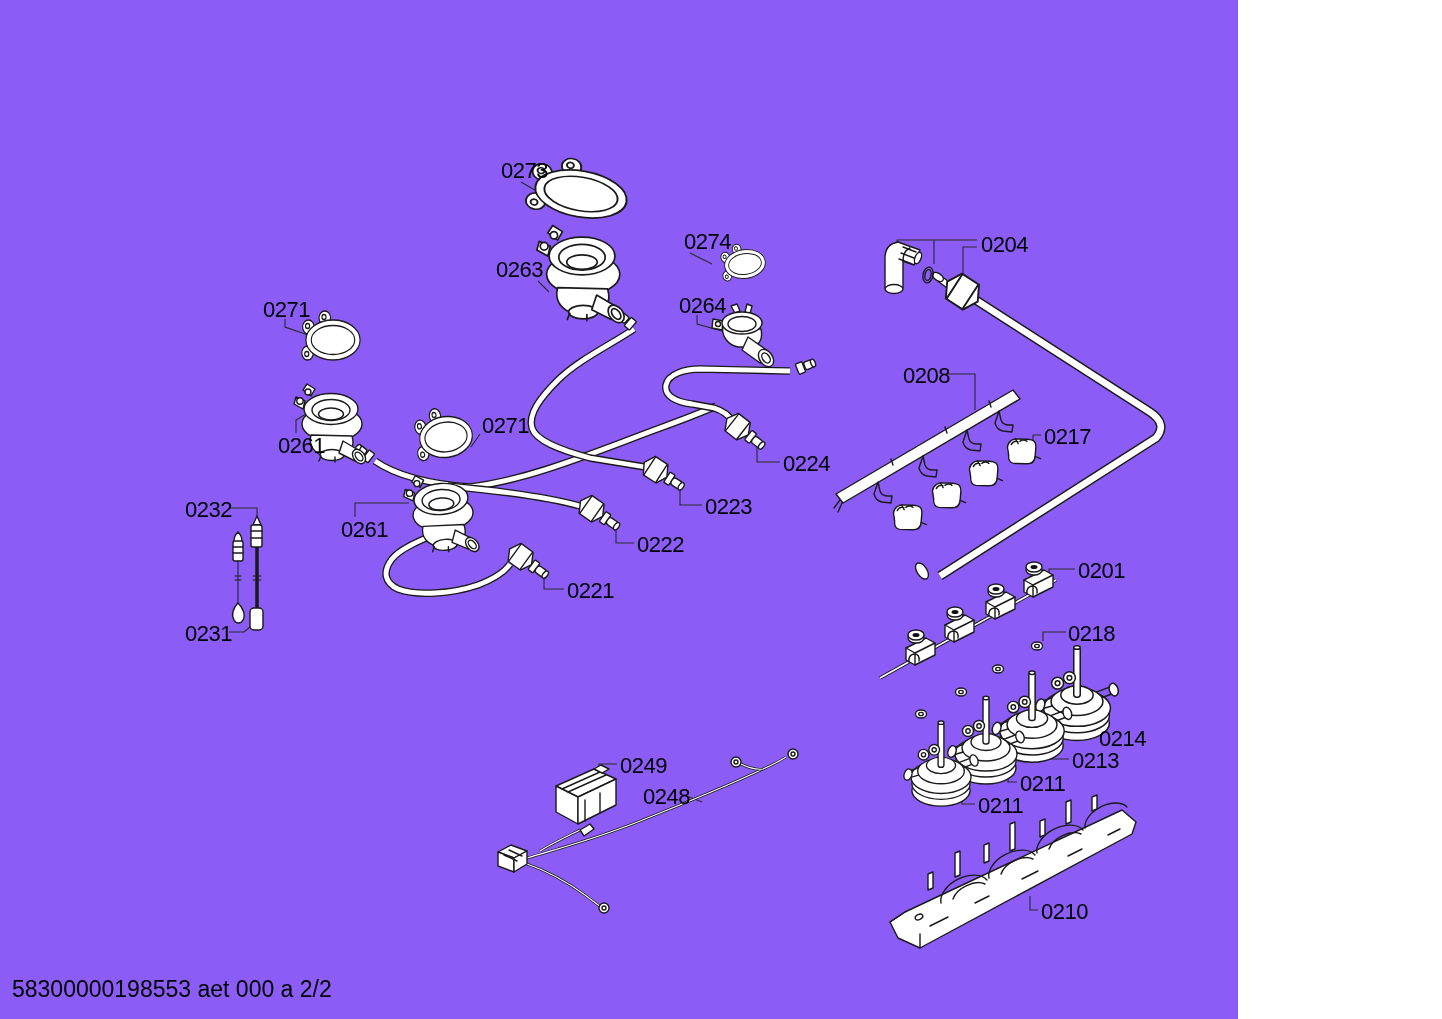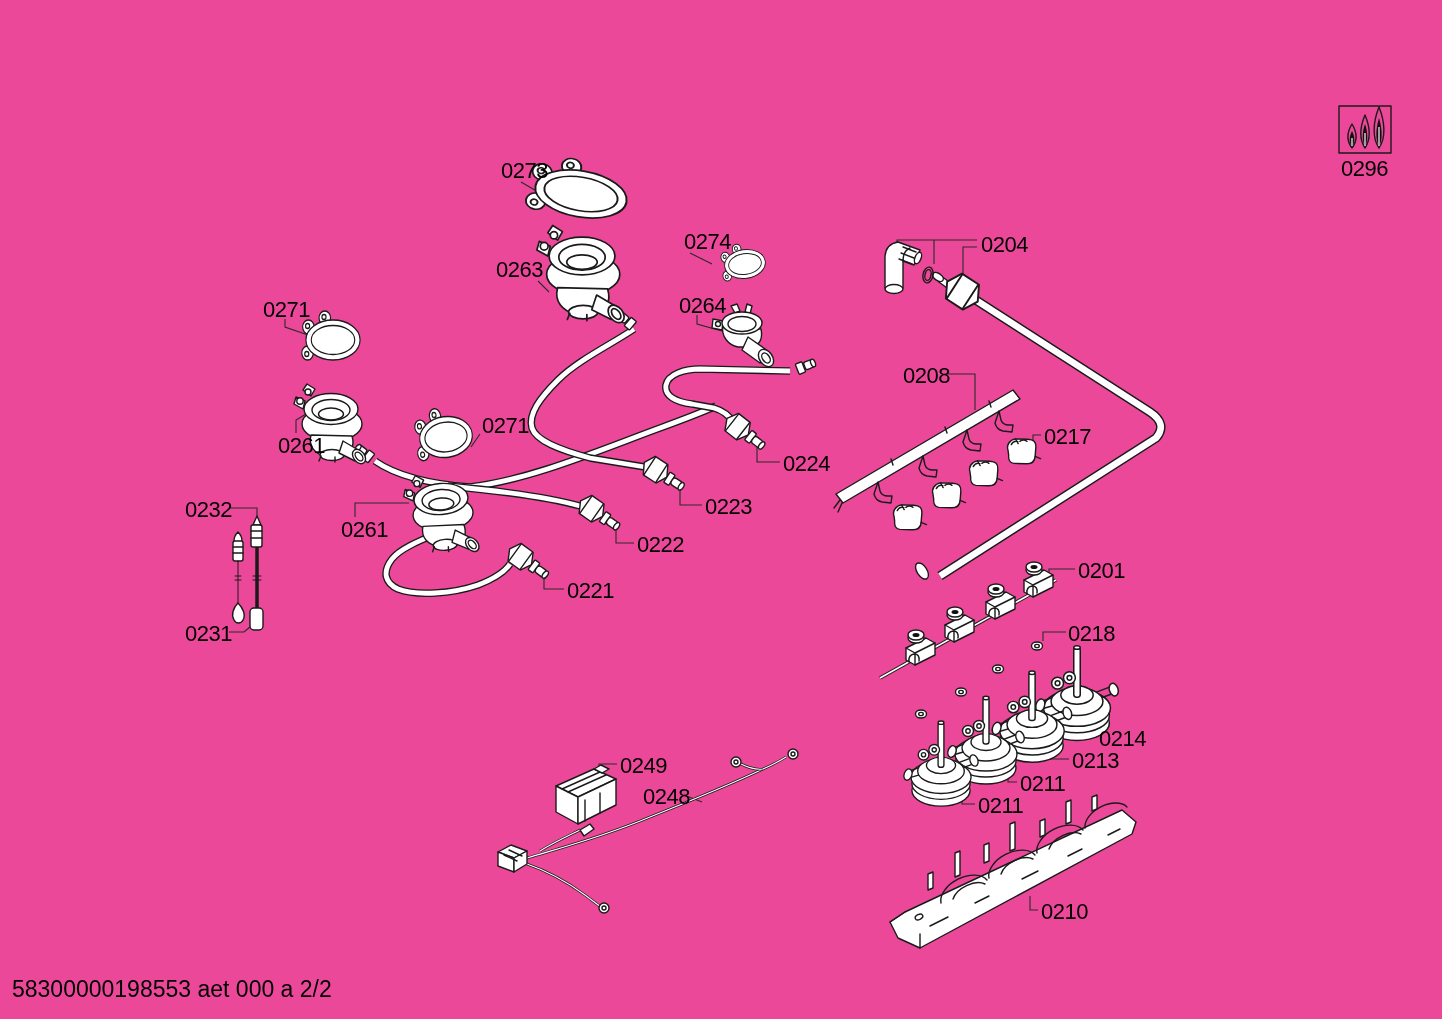--- a/index.html
+++ b/index.html
@@ -1,16 +1,16 @@
 <!DOCTYPE html>
 <html><head>
 <meta charset="utf-8">
 <style>
   html,body{margin:0;padding:0;background:#fff;}
-  .page{position:relative;width:1442px;height:1019px;background:#ec4899;overflow:hidden;
+  .page{position:relative;width:1238px;height:1019px;background:#8b5cf6;overflow:hidden;
         font-family:"Liberation Sans",sans-serif;}
   svg{display:block}
   .lbl{font-family:"Liberation Sans","DejaVu Sans",sans-serif;font-size:22px;fill:#000;letter-spacing:-0.5px;}
   .footer{font-family:"Liberation Sans","DejaVu Sans",sans-serif;font-size:23px;fill:#000;}
   .ln{fill:none;stroke:#1a1a1a;stroke-width:1.4;stroke-linecap:round;stroke-linejoin:round;}
   .wf{fill:#ffffff;stroke:#1a1a1a;stroke-width:1.4;stroke-linecap:round;stroke-linejoin:round;}
   .thin{fill:none;stroke:#1a1a1a;stroke-width:1;stroke-linecap:round;}
   .leader{fill:none;stroke:#2a2a2a;stroke-width:1.1;}
   .tube-o{fill:none;stroke:#1a1a1a;stroke-width:7.5;}
   .tube-i{fill:none;stroke:#ffffff;stroke-width:4.8;}

